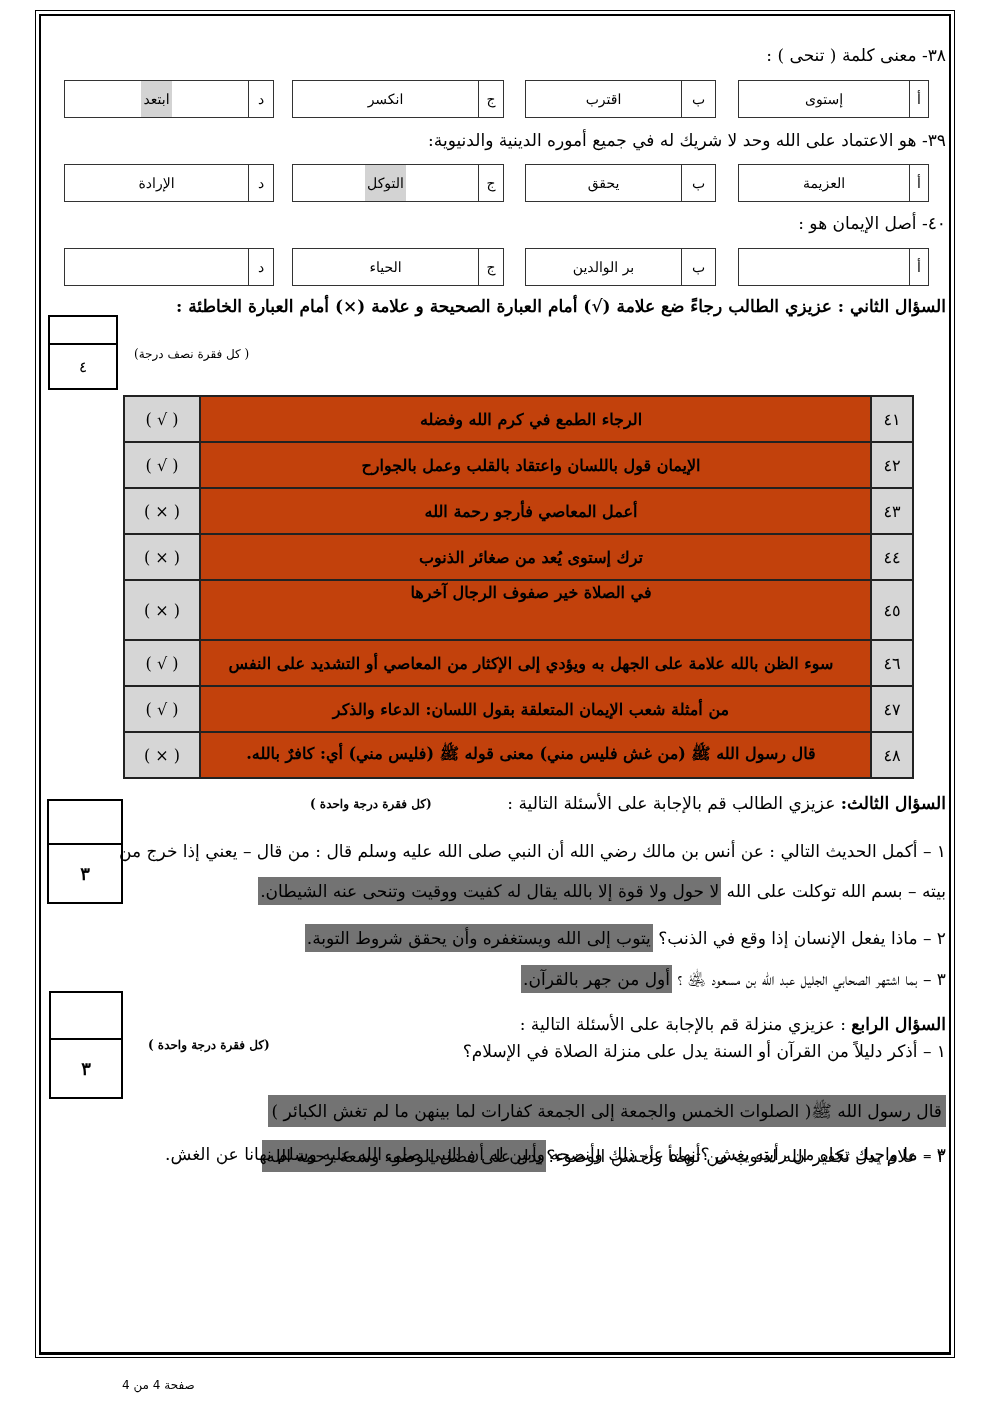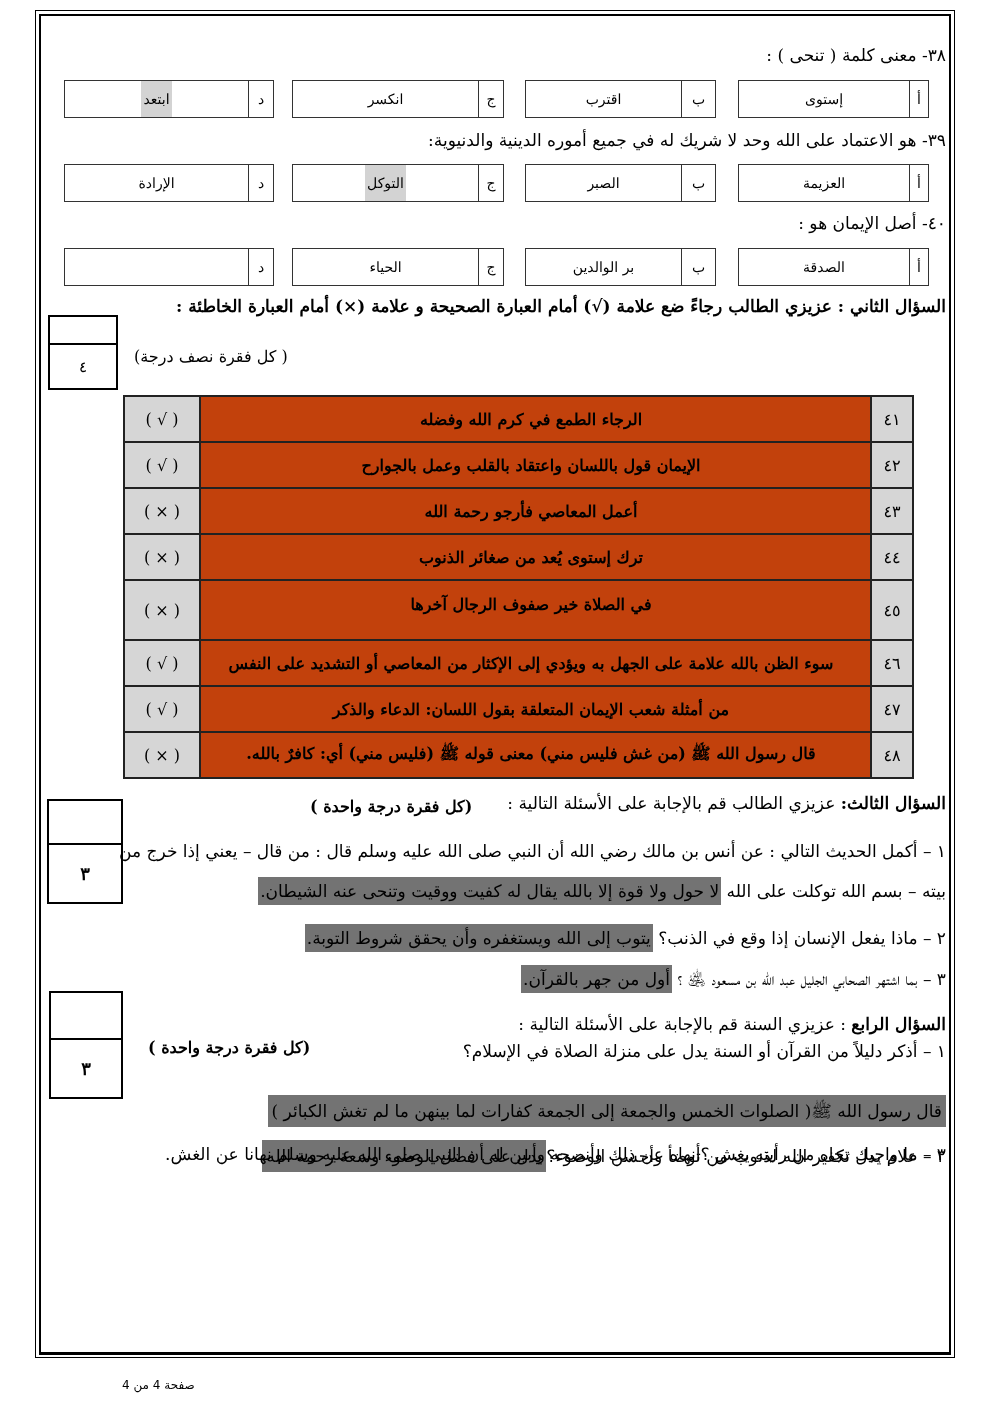--- a/index.html
+++ b/index.html
@@ -13,21 +13,21 @@
   .rtl { direction:rtl; unicode-bidi:isolate; white-space:nowrap; }
   .qtitle { font-size:17px; line-height:22px; }
   .opt { position:absolute; height:36px; border:1px solid #333; background:#fff; display:flex; direction:rtl; }
   .opt .letter { width:18px; border-left:1px solid #333; font-size:14px; display:flex; align-items:center; justify-content:center; }
   .opt .text { flex:1; display:flex; align-items:center; justify-content:center; font-size:14px; }
   .opt .text span { padding:8px 2px; line-height:20px; }
   .hl { background:#d3d3d3; }
   .scorebox { position:absolute; border:2px solid #000; background:#fff; }
   .scorebox .top { position:absolute; left:0; right:0; top:0; border-bottom:2px solid #000; }
   .scorebox .val { position:absolute; left:0; right:0; bottom:0; display:flex; align-items:center; justify-content:center; font-size:18px; font-weight:bold; }
-  .note { font-size:16px;text-align:center; }
+  .note { font-size:12px;text-align:center; }
   table.tf { position:absolute; left:123px; top:395px; width:791px; border-collapse:collapse; direction:rtl; }
   table.tf td { border:2px solid #222; height:42px; font-size:16px; }
   table.tf td.num { width:38px; background:#d6d6d6; text-align:center; }
   table.tf td.stmt { background:#c2410c; padding-right:10px; text-align:center;font-weight:bold; }
   table.tf td.mark { width:72px; background:#d6d6d6; text-align:center; direction:ltr; font-size:16px; }
   .line { position:absolute; right:46px; font-size:17px; line-height:30px; direction:rtl; white-space:nowrap; }
   .ans { background:#737373; padding:4px 2px; }
   .footer { position:absolute; left:122px; top:1378px; font-size:12px; font-family:"DejaVu Sans", sans-serif; direction:rtl; }
   b.bold { font-weight:bold; }
 </style>
@@ -66,42 +66,39 @@
 <div class="abs rtl qtitle" style="right:46px; top:129px;">٣٩- هو الاعتماد على الله وحد لا شريك له في جميع أموره الدينية والدنيوية:</div>
 <div class="opt" style="left:738px; top:164px; width:189px;">
   <div class="letter">أ</div>
   <div class="text">
       <span>العزيمة</span>
     </div>
 </div>
 <div class="opt" style="left:525px; top:164px; width:189px;">
   <div class="letter" style="width:33px;">ب</div>
   <div class="text">
-      <span>الصبر</span>
+      <span>يحقق</span>
     </div>
 </div>
 <div class="opt" style="left:292px; top:164px; width:210px;">
   <div class="letter" style="width:24px;">ج</div>
   <div class="text">
       <span class="hl">التوكل</span>
     </div>
 </div>
 <div class="opt" style="left:64px; top:164px; width:208px;">
   <div class="letter" style="width:24px;">د</div>
   <div class="text">
       <span>الإرادة</span>
     </div>
 </div>
 
 <div class="abs rtl qtitle" style="right:46px; top:212px;">٤٠- أصل الإيمان هو :</div>
 <div class="opt" style="left:738px; top:248px; width:189px;">
   <div class="letter">أ</div>
-  <div class="text">
-      <span>الصدقة</span>
-    </div>
 </div>
 <div class="opt" style="left:525px; top:248px; width:189px;">
   <div class="letter" style="width:33px;">ب</div>
   <div class="text">
       <span>بر الوالدين</span>
     </div>
 </div>
 <div class="opt" style="left:292px; top:248px; width:210px;">
   <div class="letter" style="width:24px;">ج</div>
   <div class="text">
@@ -136,21 +133,21 @@
         <td class="stmt">أعمل المعاصي فأرجو رحمة الله</td>
         <td class="mark">( × )</td>
       </tr>
       <tr>
         <td class="num" style="height: 42px;">٤٤</td>
         <td class="stmt">ترك إستوى يُعد من صغائر الذنوب</td>
         <td class="mark">( × )</td>
       </tr>
       <tr>
         <td class="num" style="height: 56px;">٤٥</td>
-        <td class="stmt" style="vertical-align: top; padding-top: 14px;">في الصلاة خير صفوف الرجال آخرها</td>
+        <td class="stmt" style="vertical-align: top; padding-top: 2px;">في الصلاة خير صفوف الرجال آخرها</td>
         <td class="mark">( × )</td>
       </tr>
       <tr>
         <td class="num" style="height: 42px;">٤٦</td>
         <td class="stmt">سوء الظن بالله علامة على الجهل به ويؤدي إلى الإكثار من المعاصي أو التشديد على النفس</td>
         <td class="mark">(  √ )</td>
       </tr>
       <tr>
         <td class="num" style="height: 42px;">٤٧</td>
         <td class="stmt">من أمثلة شعب الإيمان المتعلقة بقول اللسان: الدعاء والذكر</td>
@@ -168,21 +165,21 @@
 <div class="abs rtl note" style="left:310px; top:797px; font-weight:bold;">(كل فقرة درجة واحدة )</div>
 <div class="scorebox" style="left:47px; top:799px; width:72px; height:101px;">
   <div class="top" style="height:42px;"></div>
   <div class="val" style="top:44px;">٣</div>
 </div>
 <div class="line" style="top:836px;">١ – أكمل الحديث التالي : عن أنس بن مالك رضي الله أن النبي صلى الله عليه وسلم قال : من قال – يعني إذا خرج من</div>
 <div class="line" style="top:876px;"><span>بيته – بسم الله توكلت على الله </span><span class="ans">لا حول ولا قوة إلا بالله يقال له كفيت ووقيت وتنحى عنه الشيطان.</span></div>
 <div class="line" style="top:923px;"><span>٢ – ماذا يفعل الإنسان إذا وقع في الذنب؟ </span><span class="ans">يتوب إلى الله ويستغفره وأن يحقق شروط التوبة.</span></div>
 <div class="line" style="top:964px;"><span>٣ – بما اشتهر الصحابي الجليل عبد الله بن مسعود ﵁ ؟ </span><span class="ans">أول من جهر بالقرآن.</span></div>
 
-<div class="line" style="top:1009px;"><b class="bold">السؤال الرابع</b><span> : عزيزي السنة قم بالإجابة على الأسئلة التالية :</span></div>
+<div class="line" style="top:1009px;"><b class="bold">السؤال الرابع</b><span> : عزيزي منزلة قم بالإجابة على الأسئلة التالية :</span></div>
 <div class="scorebox" style="left:49px; top:991px; width:70px; height:104px;">
   <div class="top" style="height:45px;"></div>
   <div class="val" style="top:47px;">٣</div>
 </div>
 <div class="abs rtl note" style="left:148px; top:1038px; font-weight:bold;">(كل فقرة درجة واحدة )</div>
 <div class="line" style="top:1036px;">١ – أذكر دليلاً من القرآن أو السنة يدل على منزلة الصلاة في الإسلام؟</div>
 <div class="line" style="top:1096px;"><span class="ans" style="padding:6px 4px;">قال رسول الله ﷺ( الصلوات الخمس والجمعة إلى الجمعة كفارات لما بينهن ما لم تغش الكبائر )</span></div>
 <div class="line" style="top:1141px;"><span>٢ – علام يدل تكفير الله لذنوب من توضأ وأحسن الوضوء؟</span><span class="ans" style="padding:6px 4px;">يدل على فضل الوضوء وسعة رحمة الله</span></div>
 <div class="line" style="top:1139px;"><span>٣ – ما واجبك تجاه من رأيته يغش ؟</span><span>أنهاه عن ذلك وأنصحه وأبين له أن النبي صلى الله عليه وسلم نهانا عن الغش.</span></div>
 

